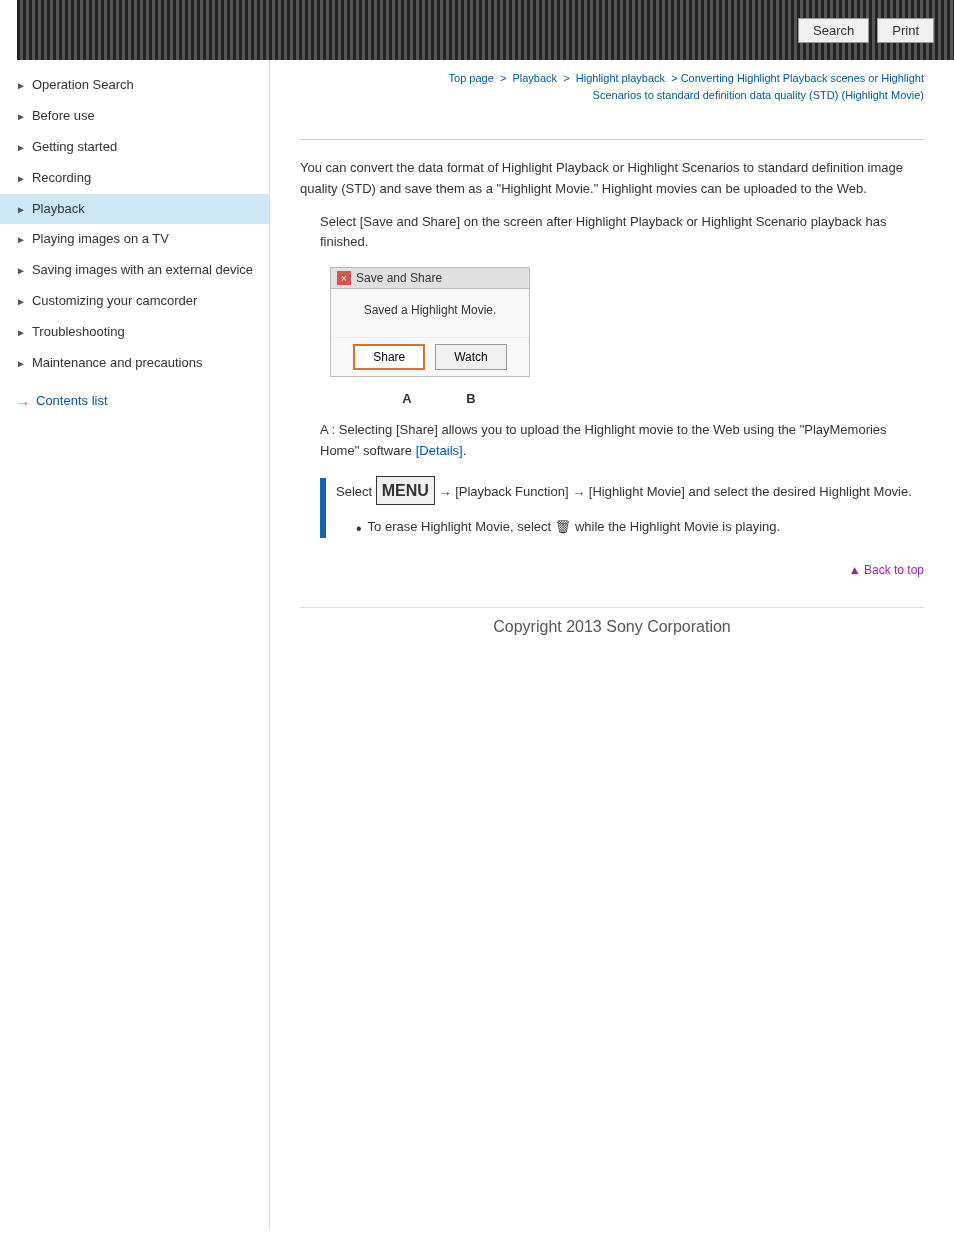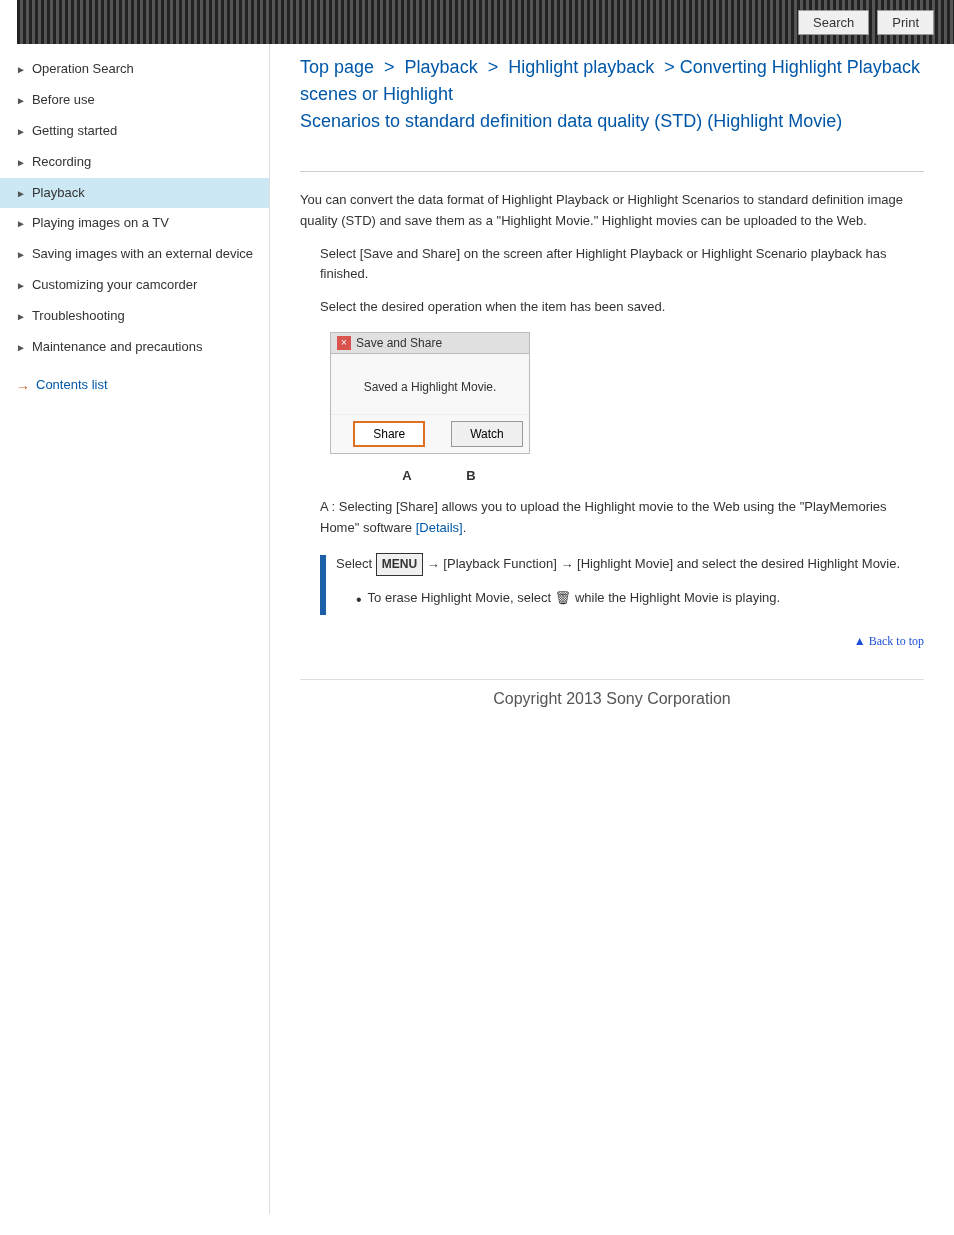--- a/index.html
+++ b/index.html
@@ -1,21 +1,21 @@
 <!DOCTYPE html>
 <html><head>
   <meta charset="utf-8">
   <style>
     * { margin: 0; padding: 0; box-sizing: border-box; }
     body { font-family: Arial, sans-serif; font-size: 13px; color: #333; background: #fff; width: 954px; }
 
     
     .header-bar {
       background: repeating-linear-gradient(90deg, #222 0px, #222 3px, #555 3px, #555 6px);
-      height: 44px;
+      height: 60px;
       display: flex;
       align-items: center;
       justify-content: flex-end;
       padding-right: 20px;
       gap: 8px;
       margin-left: 17px;
     }
     .header-btn {
       background: #f0f0f0;
       border: 1px solid #999;
@@ -76,22 +76,23 @@
     }
 
     
     .content-area {
       flex: 1;
       padding: 10px 30px 30px 30px;
     }
 
     
     .breadcrumb {
+      text-align: right;
       margin-bottom: 36px;
-      font-size: 18px;
+      font-size: 11px;
       line-height: 1.5;
       color: #0057a8;
     }
     .breadcrumb a { color: #0057a8; text-decoration: none; }
     .breadcrumb .current { color: #0057a8; }
 
     
     .divider {
       border: none;
       border-top: 1px solid #ccc;
@@ -130,39 +131,38 @@
       height: 14px;
       font-size: 10px;
       cursor: pointer;
       display: flex;
       align-items: center;
       justify-content: center;
       margin-right: 5px;
       flex-shrink: 0;
     }
     .dialog-body {
-      padding: 26px 10px 10px 10px;
+      padding: 14px 10px 10px 10px;
       text-align: center;
       font-size: 12px;
     }
     .dialog-buttons {
       display: flex;
       justify-content: center;
       gap: 10px;
       margin-top: 10px;
       padding: 6px;
       border-top: 1px solid #eee;
     }
     .dialog-btn {
       border: 1px solid #999;
       background: #f0f0f0;
       padding: 4px 18px;
       font-size: 12px;
       cursor: pointer;
-      margin-left: 16px;
     }
     .dialog-btn.selected {
       border: 2px solid #e07020;
       background: #fff;
     }
 
     
     .ab-labels {
       display: flex;
       gap: 10px;
@@ -190,21 +190,21 @@
       font-size: 13px;
       line-height: 1.6;
       overflow: hidden;
     }
 
     
     .menu-btn {
       display: inline-block;
       border: 1px solid #333;
       padding: 1px 5px;
-      font-size: 12px;
+      font-size: 16px;
       font-weight: bold;
       background: #f0f0f0;
     }
 
     .link { color: #0057a8; text-decoration: none; }
 
     
     .page-footer {
       text-align: center;
       margin-top: 30px;
@@ -212,21 +212,21 @@
       font-size: 16px;
       color: #555;
       border-top: 1px solid #ddd;
     }
     .back-to-top {
       text-align: right;
       color: #0057a8;
       font-size: 12px;
       margin-top: 16px;
     }
-    .back-to-top a { color: #1d4ed8; text-decoration: none; font-family: Liberation Serif, serif; }
+    .back-to-top a { color: #a21caf; text-decoration: none; }
 
     .bullet-item {
       display: flex;
       align-items: flex-start;
       margin-left: 20px;
       margin-bottom: 6px;
       font-size: 13px;
       line-height: 1.5;
     }
     .bullet-dot {
@@ -308,21 +308,20 @@
       &nbsp;&gt;&nbsp;<a class="link current">Converting Highlight Playback scenes or Highlight</a><br>
       <a class="link current">Scenarios to standard definition data quality (STD) (Highlight Movie)</a>
     </div>
 
     <hr class="divider">
 
     <p class="body-text">You can convert the data format of Highlight Playback or Highlight Scenarios to standard definition image quality (STD) and save them as a "Highlight Movie." Highlight movies can be uploaded to the Web.</p>
 
     <p class="body-text indent">Select [Save and Share] on the screen after Highlight Playback or Highlight Scenario playback has finished.</p>
 
-    <p class="body-text indent">Select the desired operation when the item has been saved.</p>
 
     <div class="dialog-img">
       <div class="dialog-title-bar">
         <button class="dialog-close">×</button>
         <span>Save and Share</span>
       </div>
       <div class="dialog-body">
         <span>Saved a Highlight Movie.</span>
       </div>
       <div class="dialog-buttons">

